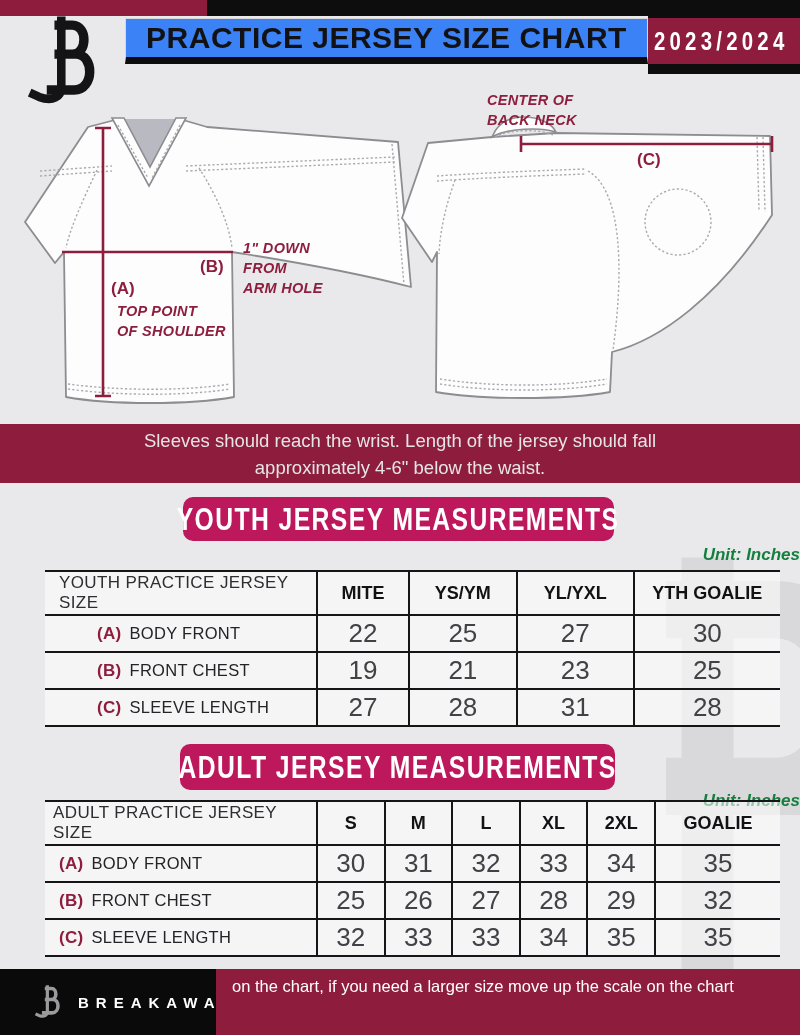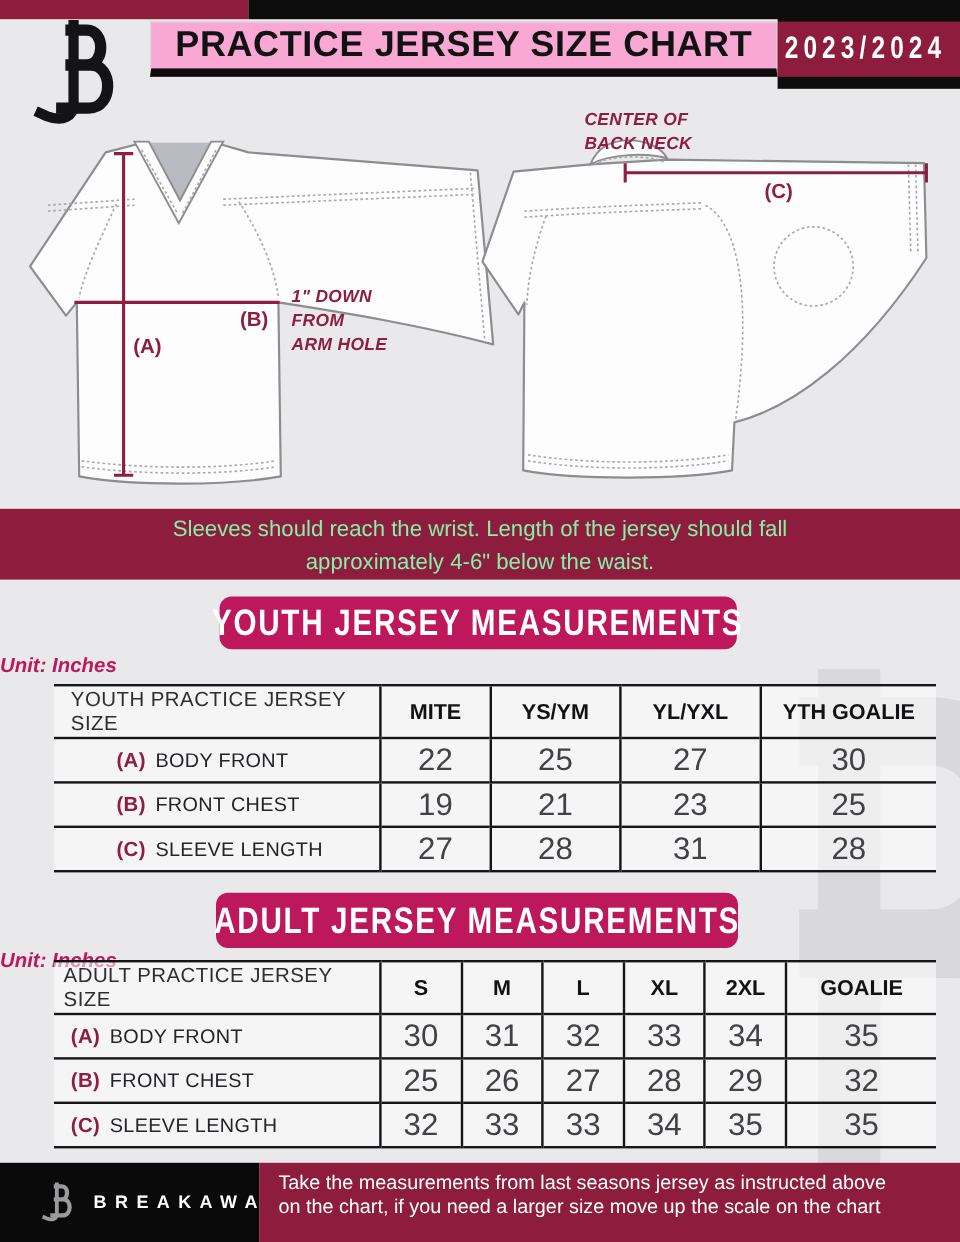--- a/index.html
+++ b/index.html
@@ -4,21 +4,21 @@
 <style>
   html,body{margin:0;padding:0;background:#cfcfcf;}
   .page{position:relative;width:800px;height:1035px;background:#e9e9eb;overflow:hidden;
         font-family:"Liberation Sans",sans-serif;}
   .abs{position:absolute;}
 
   
   .strip-maroon{left:0;top:0;width:207px;height:16px;background:#8d1c3d;}
   .strip-black{left:207px;top:0;width:593px;height:16px;background:#0d0d0e;}
   .year-backing{left:648px;top:0;width:152px;height:74px;background:#0d0d0e;}
-  .title-box{left:125px;top:18px;width:523px;height:46px;background:#f9a8d4;
+  .title-box{left:125px;top:18px;width:523px;height:46px;background:#3b82f6;
              border:1px solid #d8d8d8;border-bottom:7px solid #0d0d0e;box-sizing:border-box;
              display:flex;align-items:center;justify-content:center;}
   .title-box span{font-size:30px;font-weight:700;color:#121214;letter-spacing:.5px;white-space:nowrap;}
   .year-box{left:648px;top:18px;width:152px;height:46px;background:#8d1c3d;
             display:flex;align-items:center;justify-content:flex-end;}
   .year-box span{font-size:24px;font-weight:700;color:#fff;letter-spacing:5px;
                  display:inline-block;transform:scale(.85,1.08);white-space:nowrap;}
   .logo-header{left:20px;top:14px;width:86px;height:94px;color:#141416;}
 
   
@@ -27,31 +27,31 @@
   .st{fill:none;stroke:#aaaaae;stroke-width:1.4;stroke-dasharray:2.2 2.2;}
   .ml{fill:none;stroke:#8e1e3e;stroke-width:2.6;}
   .diagram{left:0;top:0;width:800px;height:1035px;pointer-events:none;}
 
   
   .m-key{position:absolute;color:#8e1e3e;font-weight:700;font-size:17px;}
   .m-note{position:absolute;color:#8e1e3e;font-style:italic;font-weight:600;
           font-size:14.5px;line-height:20px;letter-spacing:.3px;white-space:pre-line;}
 
   
-  .notice{left:0;top:424px;width:800px;height:59px;background:#8d1c3d;color:#86efac;
+  .notice{left:0;top:424px;width:800px;height:59px;background:#8d1c3d;color:#e5e5e5;
           display:flex;flex-direction:column;align-items:center;justify-content:center;
           font-size:18.5px;line-height:27px;font-weight:400;}
 
   
   .sec-banner{background:#be185d;border-radius:10px;display:flex;align-items:center;justify-content:center;}
   .sec-banner span{color:#fff;font-weight:700;font-size:26px;letter-spacing:1.5px;white-space:nowrap;
                    display:inline-block;transform:scale(.95,1.18);}
   .banner-youth{left:183px;top:497px;width:431px;height:44px;}
   .banner-adult{left:180px;top:744px;width:435px;height:46px;}
-  .unit{left:0;width:800px;text-align:left;font-style:italic;font-size:17px;color:#be185d;font-weight:600;}
+  .unit{left:0;width:800px;text-align:right;font-style:italic;font-size:17px;color:#15803d;font-weight:600;}
   .unit-youth{top:545px;}
   .unit-adult{top:791px;}
 
   
   .tbl-wrap{left:45px;width:735px;}
   .tbl-youth{top:570px;}
   .tbl-adult{top:800px;}
   table.sz{border-collapse:collapse;width:100%;border-bottom:2px solid #151517;}
   table.sz th,table.sz td{border-top:2px solid #151517;background:rgba(255,255,255,.55);
                           text-align:center;vertical-align:middle;}
@@ -140,20 +140,21 @@
     </g>
 
     <g>
       <path class="ml" d="M103,128 V396 M95,128 H111 M95,396 H111"></path>
       <path class="ml" d="M62,252 H233"></path>
       <path class="ml" d="M521,144 H772 M521,136 V152 M772,136 V152"></path>
     </g>
   </svg>
 
   <span class="m-key" style="left:111px;top:279px;">(A)</span>
+  <span class="m-note" style="left:117px;top:301px;"><span>TOP POINT</span><br><span>OF SHOULDER</span></span>
   <span class="m-key" style="left:200px;top:257px;">(B)</span>
   <span class="m-note" style="left:243px;top:238px;"><span>1" DOWN</span><br><span>FROM</span><br><span>ARM HOLE</span></span>
   <span class="m-note" style="left:487px;top:90px;"><span>CENTER OF</span><br><span>BACK NECK</span></span>
   <span class="m-key" style="left:637px;top:150px;">(C)</span>
 
   <div class="abs notice">
     <div>Sleeves should reach the wrist. Length of the jersey should fall</div>
     <div>approximately 4-6" below the waist.</div>
   </div>
 
@@ -253,17 +254,16 @@
     </table>
   </div>
 
   <div class="abs footer-black">
     <svg class="footer-logo" viewBox="0 0 100 110">
       <use href="#bLogo" width="100" height="110"></use>
     </svg>
     <span class="brand">BREAKAWAY</span>
   </div>
   <div class="abs footer-maroon">
-    <div>Take the measurements from last seasons jersey as instructed above</div>
     <div>on the chart, if you need a larger size move up the scale on the chart</div>
   </div>
 
 </div>
 
 </body></html>

